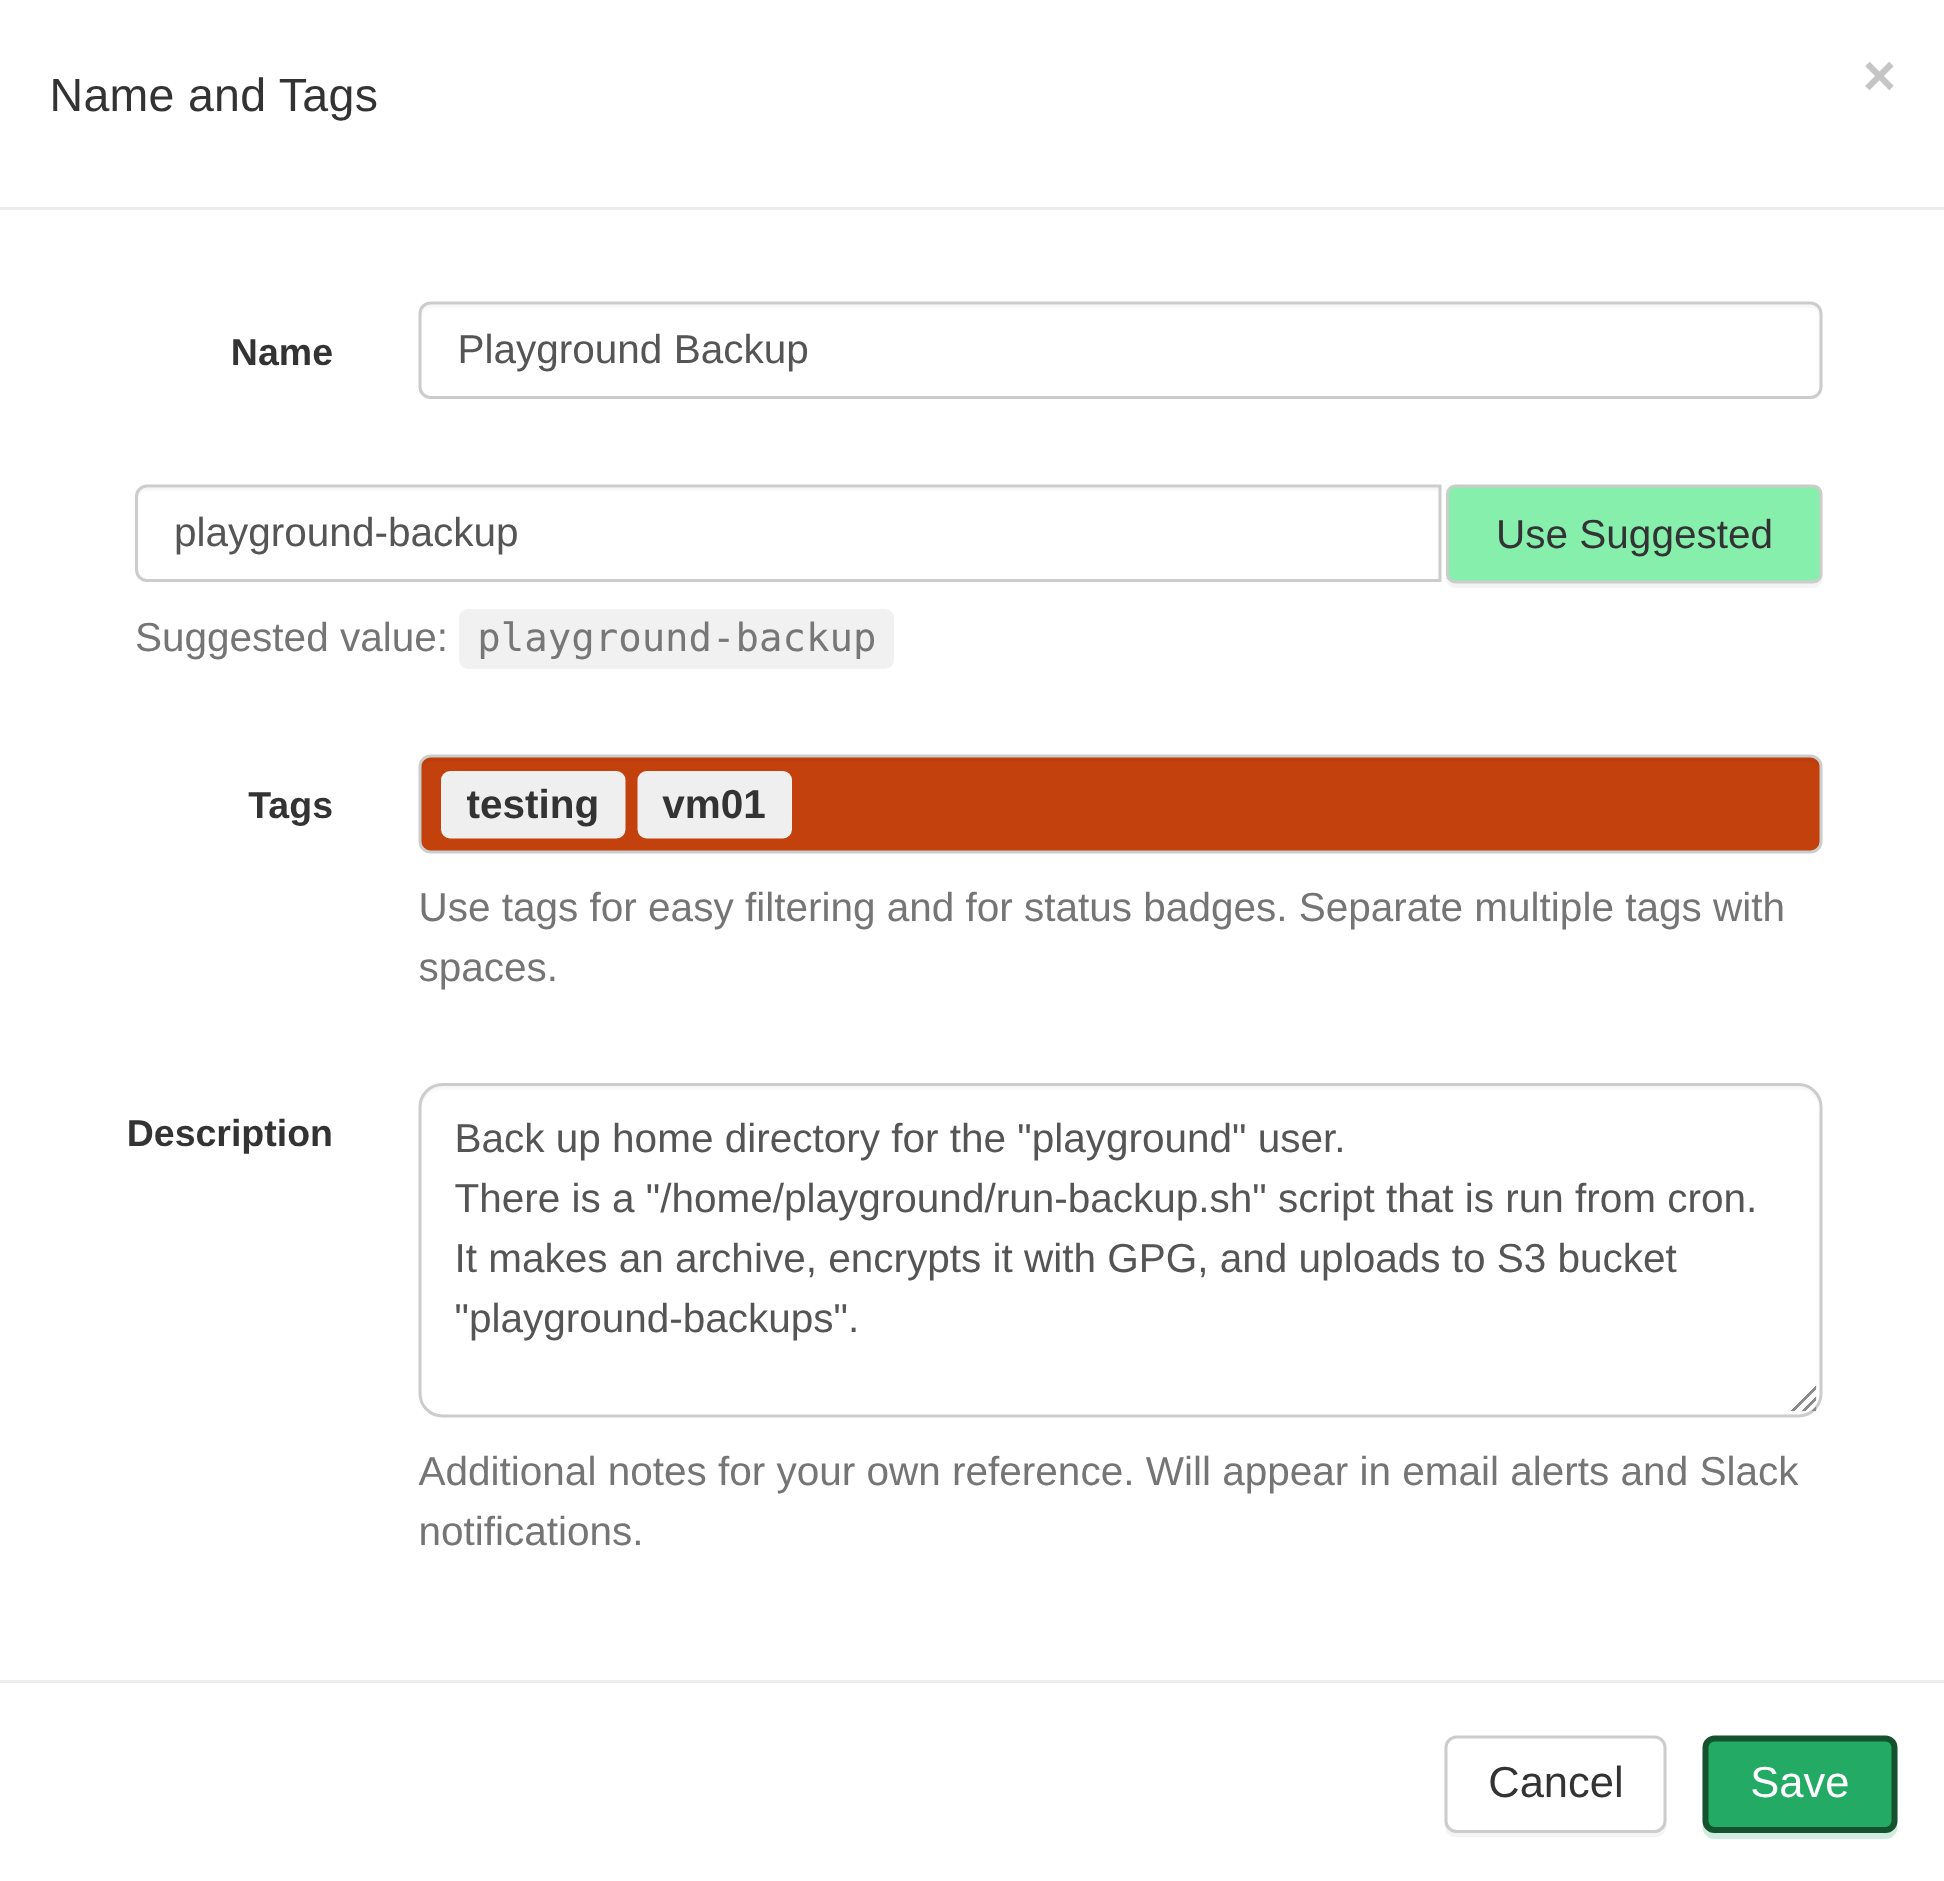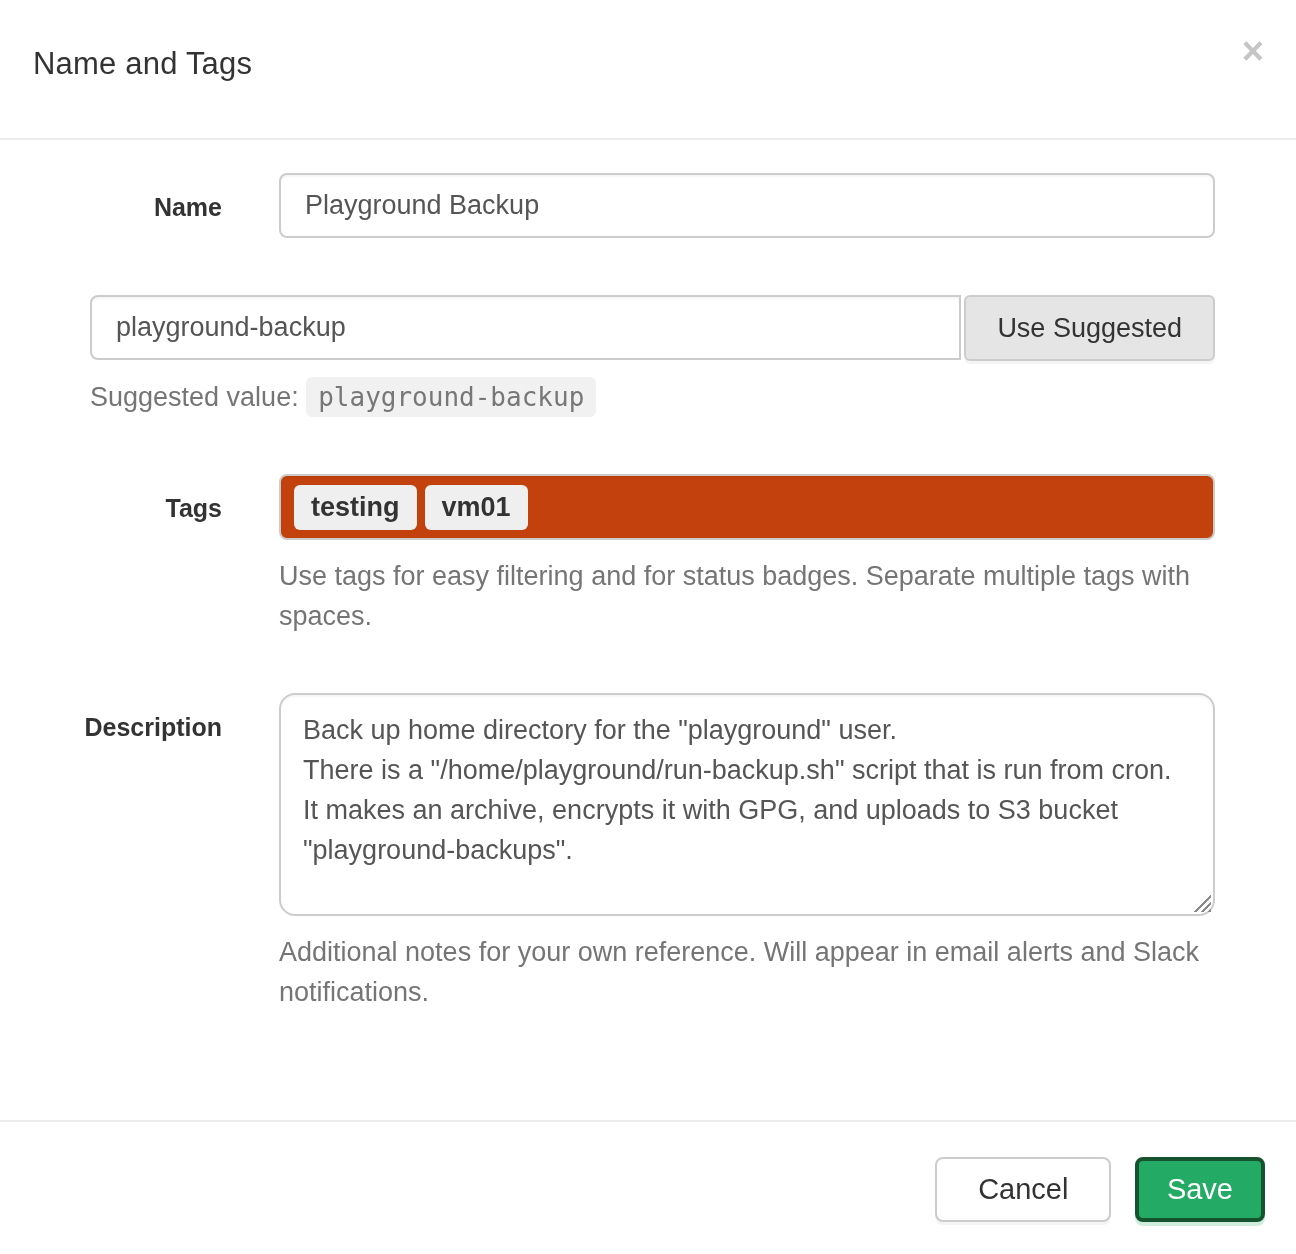--- a/index.html
+++ b/index.html
@@ -9,20 +9,21 @@
     color: #333;
     width: 1296px;
   }
   .modal {
     width: 1296px;
     min-height: 1254px;
     background: #fff;
     display: flex;
     flex-direction: column;
     position: relative;
+    gap: 28px;
   }
 
   
   .modal-header {
     height: 140px;
     padding: 46px 33px 0 33px;
     border-bottom: 2px solid #ededed;
     position: relative;
     flex: 0 0 auto;
   }
@@ -90,21 +91,21 @@
   .input-group { display: flex; align-items: stretch; }
   .input-group .text-input {
     flex: 1 1 auto;
     border-radius: 8px 0 0 8px;
   }
   .suggest-btn {
     flex: 0 0 auto;
     margin-left: 3px;
     height: 66px;
     padding: 0 31px;
-    background: #e5e5e5;
+    background: #86efac;
     border: 2px solid #ccc;
     border-radius: 6px;
     font-family: "Liberation Sans", "DejaVu Sans", sans-serif;
     font-size: 27px;
     color: #333;
     cursor: pointer;
     box-shadow: 0 3px 0 rgba(0,0,0,0.045);
   }
   .code-chip {
     font-family: "DejaVu Sans Mono", "Liberation Mono", monospace;
@@ -184,21 +185,21 @@
     font-family: "Liberation Sans", "DejaVu Sans", sans-serif;
     font-size: 29px;
     border-radius: 8px;
     cursor: pointer;
     vertical-align: middle;
   }
   .btn-cancel {
     background: #fff;
     border: 2px solid #ccc;
     color: #333;
-    padding: 0 41px;
+    padding: 0 27px;
     box-shadow: 0 3px 0 rgba(0,0,0,0.045);
   }
   .btn-save {
     background: #23aa64;
     border: 4px solid #14532d;
     color: #fff;
     padding: 0 28px;
     margin-left: 19px;
     box-shadow: 0 4px 0 rgba(35,170,100,0.22);
   }

